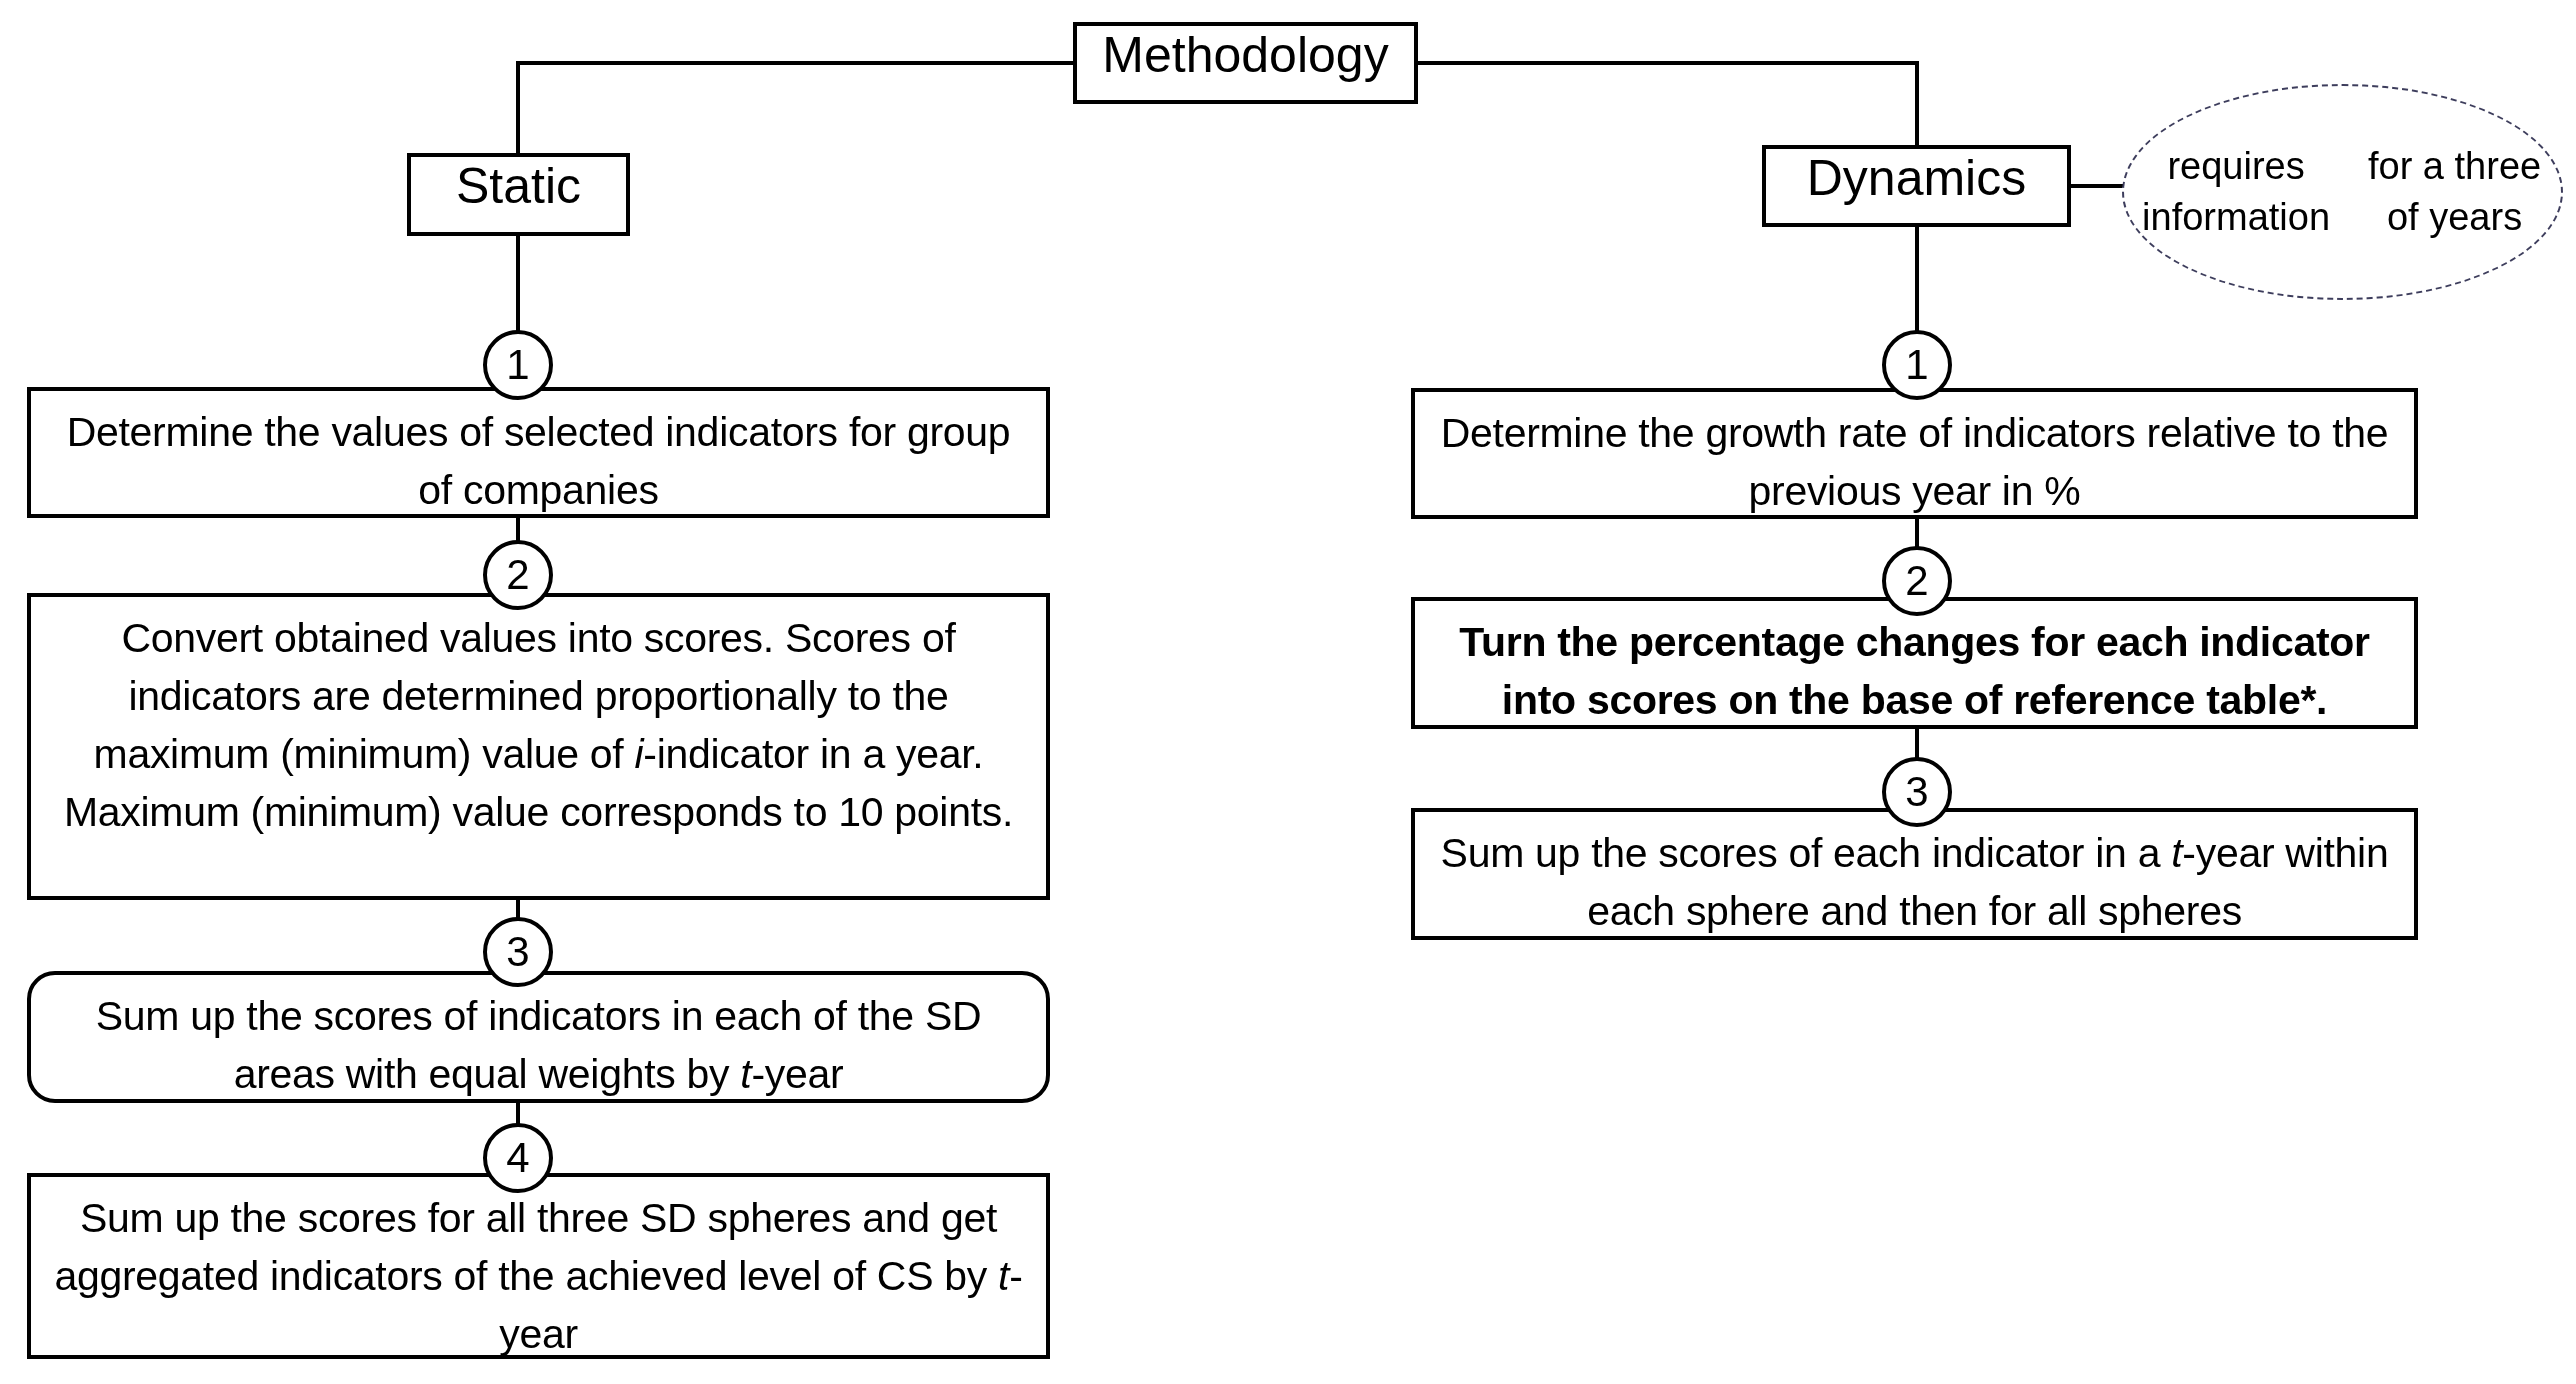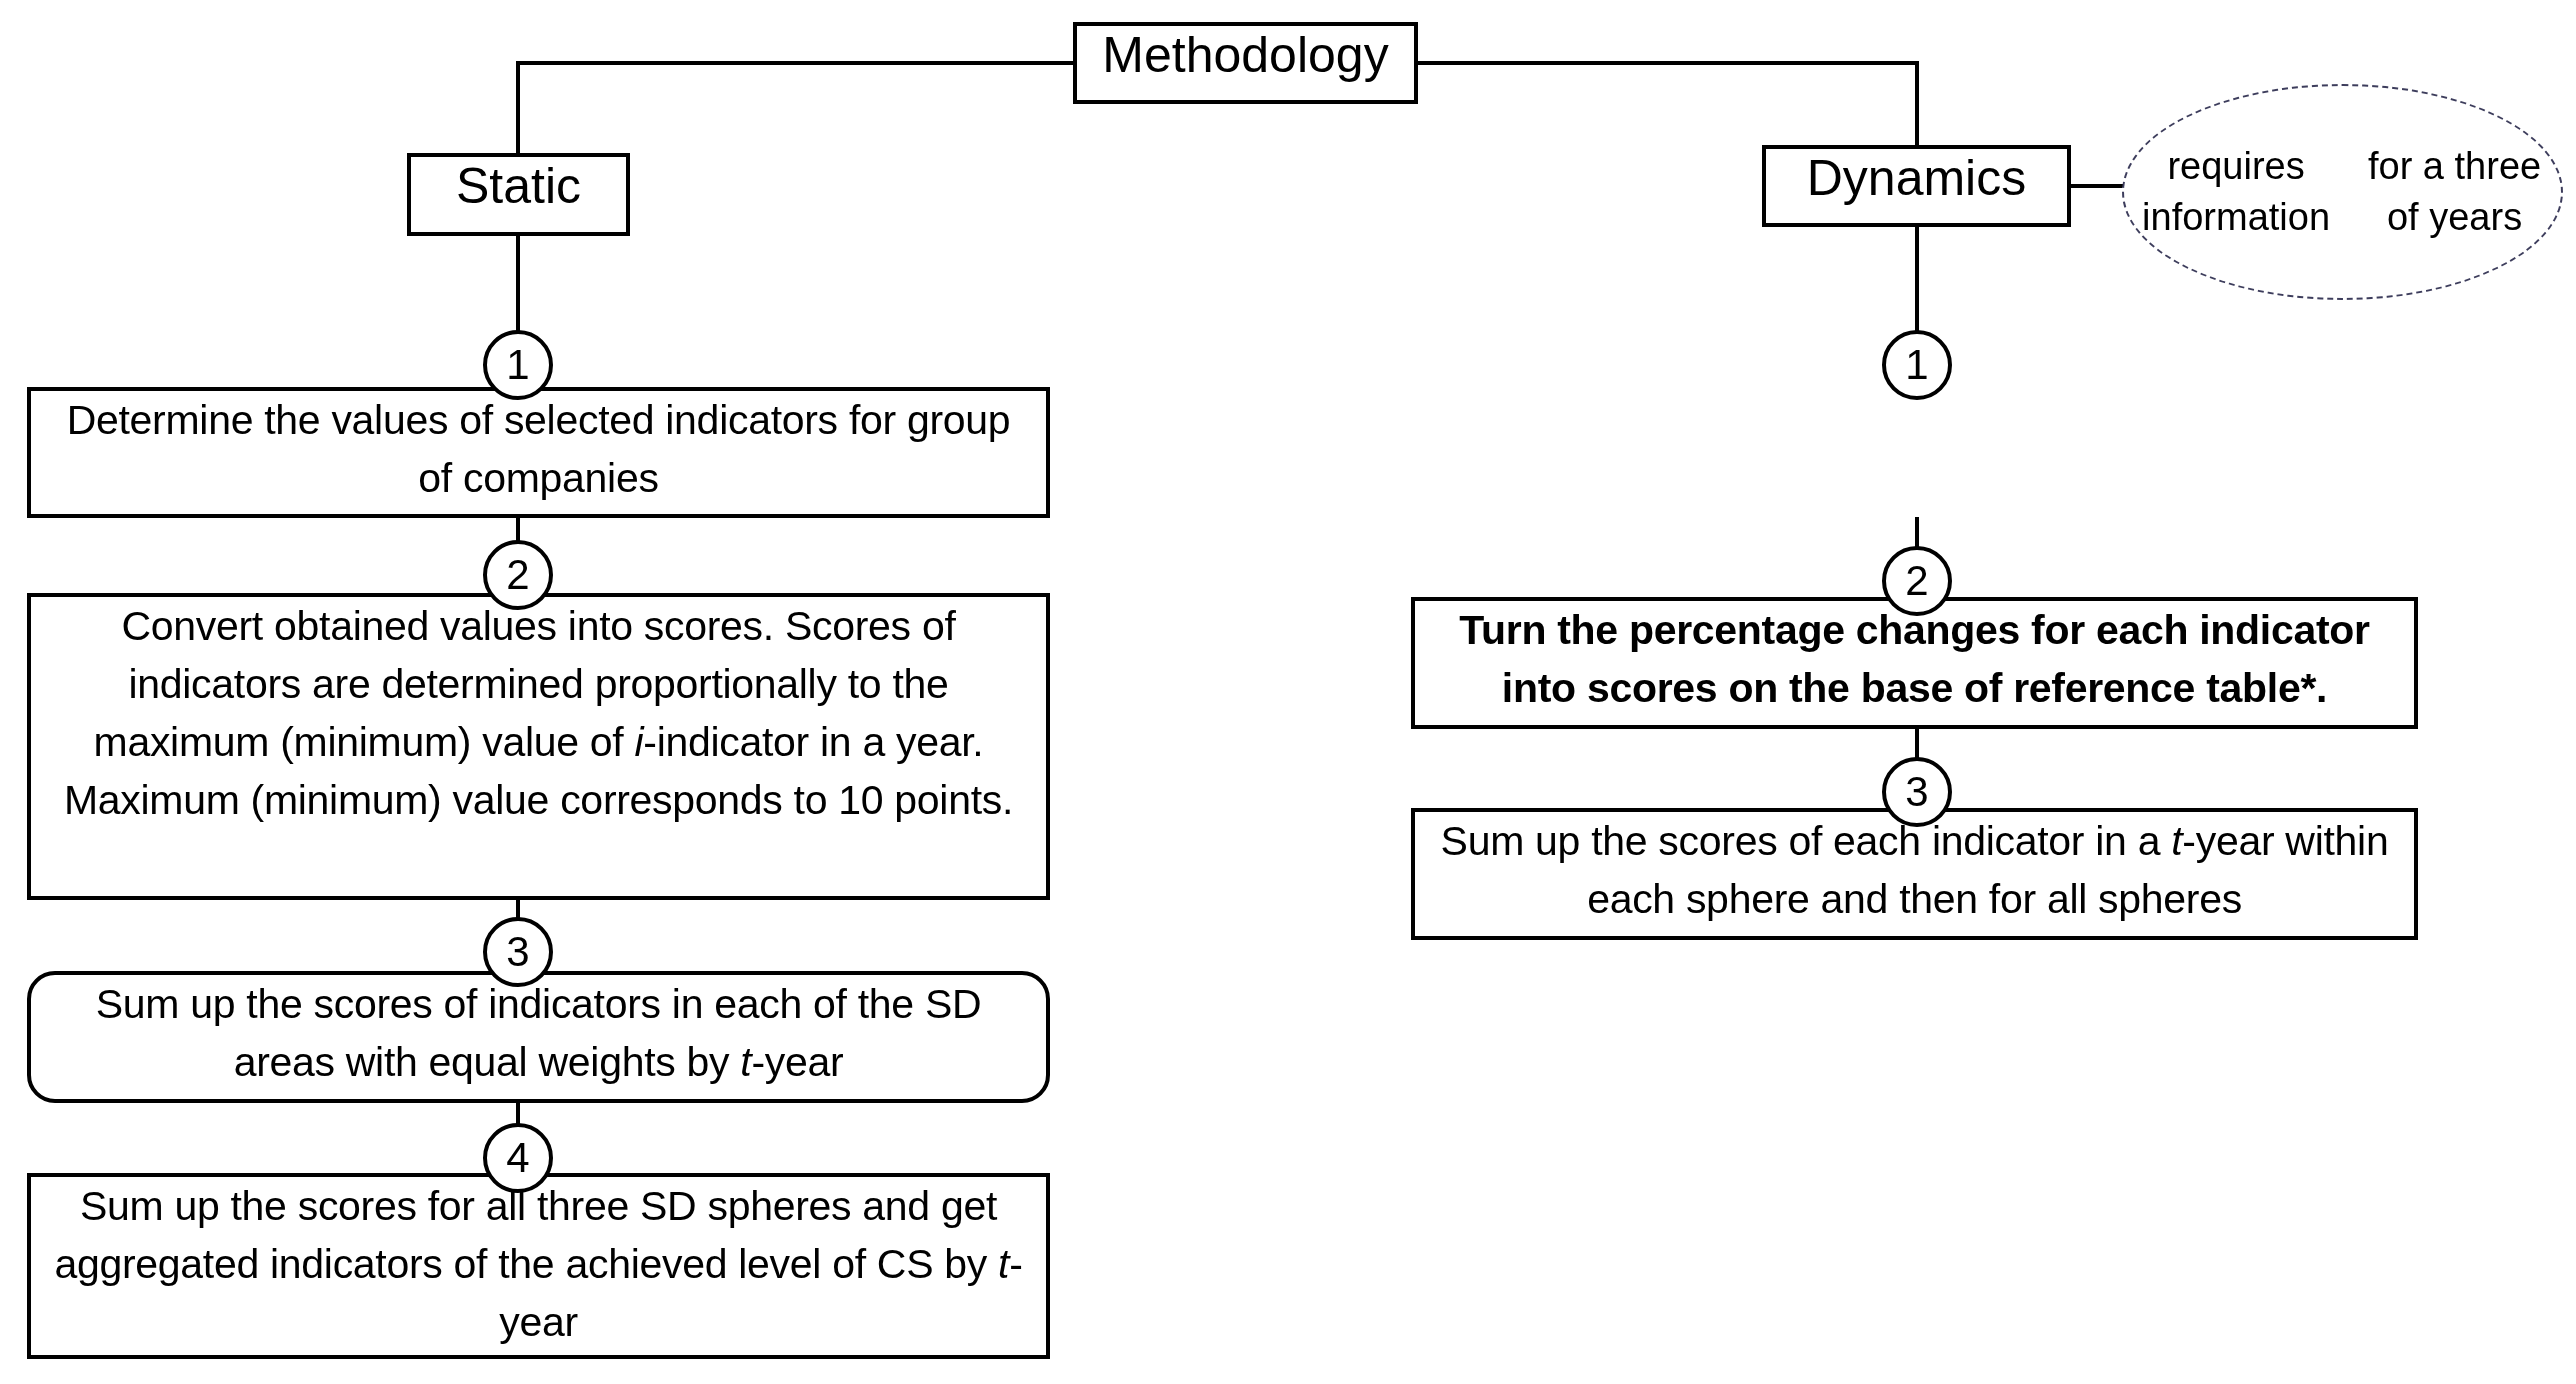--- a/index.html
+++ b/index.html
@@ -21,21 +21,21 @@
     display: flex;
     justify-content: center;
     text-align: center;
     z-index: 2;
   }
   .label-box { border-width: 4.7px; font-size: 50px; }
   .step-box {
     font-size: 41px;
     line-height: 58px;
     letter-spacing: -0.3px;
-    padding: 0 19px;
+    padding: 12px 19px;
   }
   .circle {
     position: absolute;
     width: 70px;
     height: 70px;
     border: 4px solid #000000;
     border-radius: 50%;
     background: #ffffff;
     display: flex;
     align-items: center;
@@ -102,20 +102,23 @@
   <div class="box step-box" style="left:27px; top:593px; width:1023px; height:307px;">
     <span><span>Convert obtained values into scores. Scores of indicators are determined proportionally to the maximum (minimum) value of </span><span class="it">i</span><span>-indicator in a year. Maximum (minimum) value corresponds to 10 points.</span></span>
   </div>
   <div class="box step-box" style="left:27px; top:971px; width:1023px; height:132px;border-radius:28px;">
     <span><span>Sum up the scores of indicators in each of the SD areas with equal weights by </span><span class="it">t</span><span>-year</span></span>
   </div>
   <div class="box step-box" style="left:27px; top:1173px; width:1023px; height:186px;">
     <span><span>Sum up the scores for all three SD spheres and get aggregated indicators of the achieved level of CS by </span><span class="it">t</span><span>-year</span></span>
   </div>
 
+  <div class="box step-box" style="left:1411px; top:388px; width:1007px; height:131px;">
+    <span><span>Determine the growth rate of indicators relative to the previous year in %</span></span>
+  </div>
   <div class="box step-box" style="left:1411px; top:597px; width:1007px; height:132px;font-weight:bold;">
     <span><span>Turn the percentage changes for each indicator into scores on the base of reference table*.</span></span>
   </div>
   <div class="box step-box" style="left:1411px; top:808px; width:1007px; height:132px;">
     <span><span>Sum up the scores of each indicator in a </span><span class="it">t</span><span>-year within each sphere and then for all spheres</span></span>
   </div>
 
   <div class="circle" style="left:483px; top:330px;">
     <span>1</span>
   </div>

